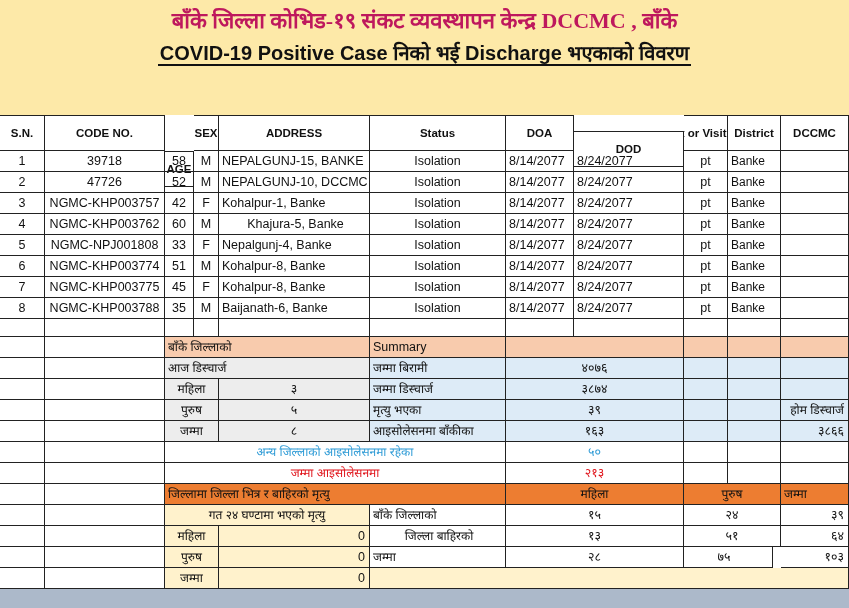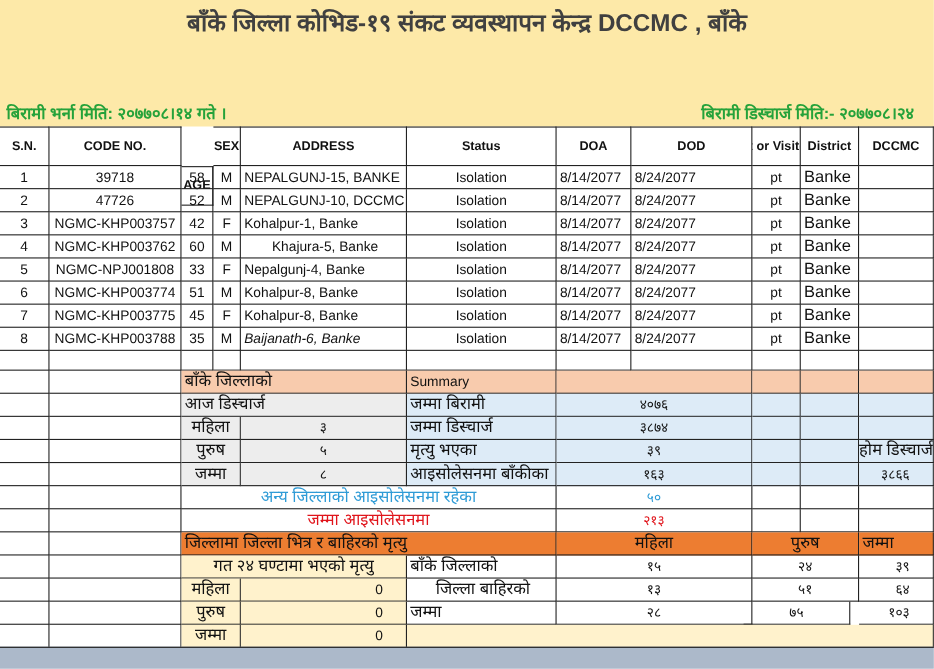--- a/index.html
+++ b/index.html
@@ -1,55 +1,54 @@
 <!DOCTYPE html>
 <html><head>
 <meta charset="utf-8">
 <style>
   html,body{margin:0;padding:0;}
   body{width:849px;height:608px;overflow:hidden;background:#ffffff;font-family:"Liberation Sans","DejaVu Sans",sans-serif;position:relative;}
   .hdr{position:absolute;left:0;top:0;width:849px;height:115px;background:#fde9a8;}
-  .title1{position:absolute;left:0;top:6px;width:849px;text-align:center;color:#404040;font-family:Liberation Sans, sans-serif;font-size:22px;font-weight:bold;line-height:30px;}
+  .title1{position:absolute;left:0;top:6px;width:849px;text-align:center;color:#be185d;font-family:Liberation Serif, serif;font-size:22px;font-weight:bold;line-height:30px;}
   .title2{position:absolute;left:0;top:40px;width:849px;text-align:center;color:#111;font-size:20px;font-weight:bold;line-height:26px;}
   .title2 span{border-bottom:2px solid #111;padding:0 2px;}
   .title3{position:absolute;left:0;top:68px;width:849px;height:22px;text-align:center;color:#6a1f9a;font-size:13.5px;font-weight:bold;line-height:22px;border-bottom:1px solid #6a1f9a;white-space:nowrap;overflow:hidden;}
   .title4l{position:absolute;left:6px;top:93px;color:#25a23a;font-size:15px;font-weight:bold;line-height:22px;}
   .title4r{position:absolute;right:18px;top:93px;color:#25a23a;font-size:15px;font-weight:bold;line-height:22px;}
   .grid{position:absolute;left:0;top:115px;width:849px;}
   .c{position:absolute;box-sizing:border-box;border-right:1px solid #222;border-bottom:1px solid #222;font-size:12.5px;line-height:20px;white-space:nowrap;overflow:hidden;color:#111;}
   .th{font-weight:bold;font-size:11.5px;text-align:center;display:flex;align-items:center;justify-content:center;line-height:14px;}
   .ctr{text-align:center;}
   .lft{text-align:left;padding-left:3px;}
-  .rgt{text-align:right;padding-right:21px;}
-  .small{font-size:15px;}
+  .rgt{text-align:right;padding-right:4px;}
+  .small{font-size:12px;}
   .peach{background:#f8cbad;}
   .grey{background:#ededed;}
   .blue{background:#ddebf7;}
   .orange{background:#ed7d31;}
   .cream{background:#fff2cc;}
   .footer{position:absolute;left:0;top:588px;width:849px;height:20px;background:#acb9ca;border-top:1px solid #222;}
 </style>
 </head>
 <body>
 
 <div class="hdr">
   <div class="title1">बाँके जिल्ला कोभिड-१९ संकट व्यवस्थापन केन्द्र DCCMC , बाँके</div>
-  <div class="title4l">बिरामी भर्ना मिति: २०७७०८।१४ गते ।</div>
-  <div class="title4r">बिरामी डिस्चार्ज मिति:- २०७७०८।२४</div>
+  <div class="title2"><span>COVID-19 Positive Case निको भई Discharge भएकाको विवरण</span></div>
 </div>
 
 <div class="grid" id="grid">
     <div class="c th" style="left: 0px; width: 45px; top: 0px; height: 36px; line-height: 14px; border-top: 1px solid rgb(34, 34, 34);">S.N.</div>
     <div class="c th" style="left: 45px; width: 120px; top: 0px; height: 36px; line-height: 14px; border-top: 1px solid rgb(34, 34, 34);">CODE NO.</div>
     <div class="c th" style="left: 165px; width: 29px; top: 0px; height: 36px; line-height: 14px; border-top: 1px solid rgb(34, 34, 34); margin-top: 36px;">AGE</div>
     <div class="c th" style="left: 194px; width: 25px; top: 0px; height: 36px; line-height: 14px; border-top: 1px solid rgb(34, 34, 34);">SEX</div>
     <div class="c th" style="left: 219px; width: 151px; top: 0px; height: 36px; line-height: 14px; border-top: 1px solid rgb(34, 34, 34);">ADDRESS</div>
     <div class="c th" style="left: 370px; width: 136px; top: 0px; height: 36px; line-height: 14px; border-top: 1px solid rgb(34, 34, 34);">Status</div>
     <div class="c th" style="left: 506px; width: 68px; top: 0px; height: 36px; line-height: 14px; border-top: 1px solid rgb(34, 34, 34);">DOA</div>
-    <div class="c th" style="left: 574px; width: 110px; top: 0px; height: 36px; line-height: 14px; border-top: 1px solid rgb(34, 34, 34);">DOD</div>
+    <div class="c th" style="left: 574px; width: 110px; top: 16px; height: 36px; line-height: 14px; border-top: 1px solid rgb(34, 34, 34);">DOD</div>
     <div class="c th" style="left: 684px; width: 44px; top: 0px; height: 36px; line-height: 14px; border-top: 1px solid rgb(34, 34, 34);">Pt or Visitor</div>
     <div class="c th" style="left: 728px; width: 53px; top: 0px; height: 36px; line-height: 14px; border-top: 1px solid rgb(34, 34, 34);">District</div>
     <div class="c th" style="left: 781px; width: 68px; top: 0px; height: 36px; line-height: 14px; border-top: 1px solid rgb(34, 34, 34);">DCCMC</div>
     <div class="c ctr" style="left: 0px; width: 45px; top: 36px; height: 21px; line-height: 20px;">1</div>
     <div class="c ctr" style="left: 45px; width: 120px; top: 36px; height: 21px; line-height: 20px;">39718</div>
     <div class="c ctr" style="left: 165px; width: 29px; top: 36px; height: 21px; line-height: 20px;">58</div>
     <div class="c ctr" style="left: 194px; width: 25px; top: 36px; height: 21px; line-height: 20px;">M</div>
     <div class="c lft" style="left: 219px; width: 151px; top: 36px; height: 21px; line-height: 20px;">NEPALGUNJ-15, BANKE</div>
     <div class="c ctr" style="left: 370px; width: 136px; top: 36px; height: 21px; line-height: 20px;">Isolation</div>
     <div class="c lft" style="left: 506px; width: 68px; top: 36px; height: 21px; line-height: 20px;">8/14/2077</div>
@@ -120,21 +119,21 @@
     <div class="c ctr" style="left: 370px; width: 136px; top: 162px; height: 21px; line-height: 20px;">Isolation</div>
     <div class="c lft" style="left: 506px; width: 68px; top: 162px; height: 21px; line-height: 20px;">8/14/2077</div>
     <div class="c lft" style="left: 574px; width: 110px; top: 162px; height: 21px; line-height: 20px;">8/24/2077</div>
     <div class="c ctr" style="left: 684px; width: 44px; top: 162px; height: 21px; line-height: 20px;">pt</div>
     <div class="c lft small" style="left: 728px; width: 53px; top: 162px; height: 21px; line-height: 20px;">Banke</div>
     <div class="c ctr" style="left: 781px; width: 68px; top: 162px; height: 21px; line-height: 20px;"></div>
     <div class="c ctr" style="left: 0px; width: 45px; top: 183px; height: 21px; line-height: 20px;">8</div>
     <div class="c ctr" style="left: 45px; width: 120px; top: 183px; height: 21px; line-height: 20px;">NGMC-KHP003788</div>
     <div class="c ctr" style="left: 165px; width: 29px; top: 183px; height: 21px; line-height: 20px;">35</div>
     <div class="c ctr" style="left: 194px; width: 25px; top: 183px; height: 21px; line-height: 20px;">M</div>
-    <div class="c lft" style="left: 219px; width: 151px; top: 183px; height: 21px; line-height: 20px; font-style: italic;">Baijanath-6, Banke</div>
+    <div class="c lft" style="left: 219px; width: 151px; top: 183px; height: 21px; line-height: 20px;">Baijanath-6, Banke</div>
     <div class="c ctr" style="left: 370px; width: 136px; top: 183px; height: 21px; line-height: 20px;">Isolation</div>
     <div class="c lft" style="left: 506px; width: 68px; top: 183px; height: 21px; line-height: 20px;">8/14/2077</div>
     <div class="c lft" style="left: 574px; width: 110px; top: 183px; height: 21px; line-height: 20px;">8/24/2077</div>
     <div class="c ctr" style="left: 684px; width: 44px; top: 183px; height: 21px; line-height: 20px;">pt</div>
     <div class="c lft small" style="left: 728px; width: 53px; top: 183px; height: 21px; line-height: 20px;">Banke</div>
     <div class="c ctr" style="left: 781px; width: 68px; top: 183px; height: 21px; line-height: 20px;"></div>
     <div class="c " style="left: 0px; width: 45px; top: 204px; height: 18px; line-height: 17px;"></div>
     <div class="c " style="left: 45px; width: 120px; top: 204px; height: 18px; line-height: 17px;"></div>
     <div class="c " style="left: 165px; width: 29px; top: 204px; height: 18px; line-height: 17px;"></div>
     <div class="c " style="left: 194px; width: 25px; top: 204px; height: 18px; line-height: 17px;"></div>

